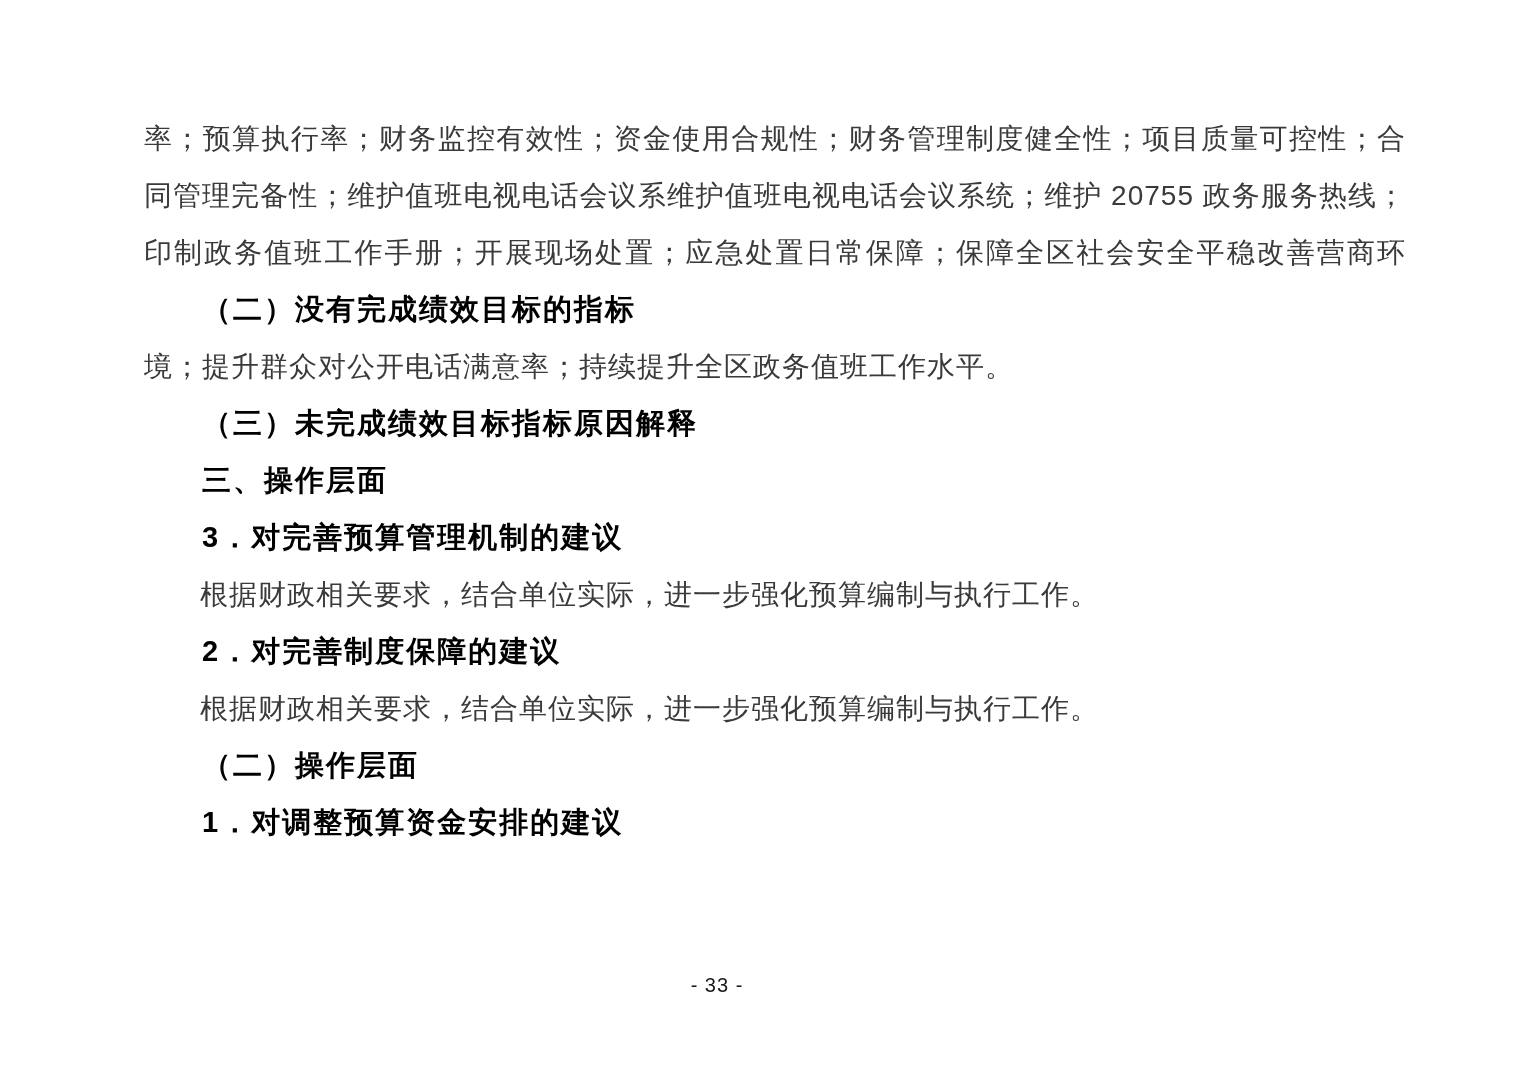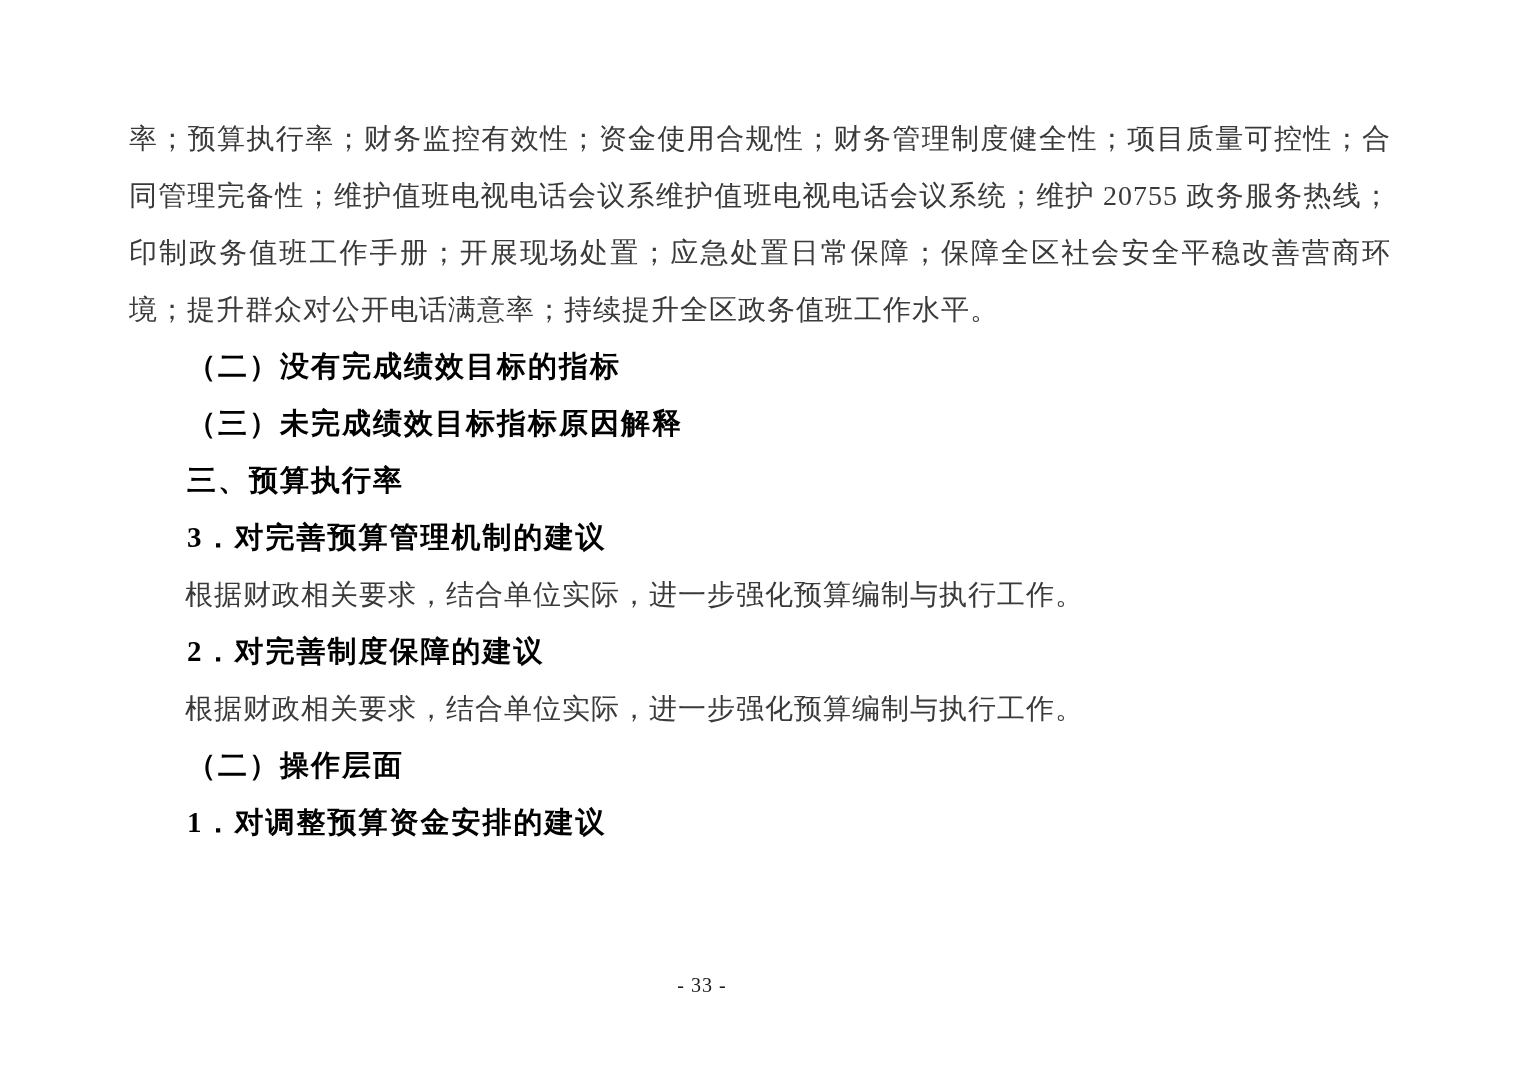--- a/index.html
+++ b/index.html
@@ -5,22 +5,23 @@
   html, body {
     margin: 0;
     padding: 0;
     background: #ffffff;
   }
   .page {
     position: relative;
     width: 1404px;
     height: 1074px;
     background: #ffffff;
-    font-family: Liberation Serif, serif;
+    font-family: Liberation Sans, sans-serif;
     overflow: hidden;
+    margin-left: 15px;
   }
   .content {
     position: absolute;
     left: 129px;
     top: 110px;
     width: 1262px;
   }
   .line {
     height: 57px;
     line-height: 57px;
@@ -58,25 +59,25 @@
 </style>
 </head>
 <body>
 
 <div class="page">
   <div class="content">
 
     <div class="line justify">率；预算执行率；财务监控有效性；资金使用合规性；财务管理制度健全性；项目质量可控性；合</div>
     <div class="line justify">同管理完备性；维护值班电视电话会议系维护值班电视电话会议系统；维护 20755 政务服务热线；</div>
     <div class="line justify">印制政务值班工作手册；开展现场处置；应急处置日常保障；保障全区社会安全平稳改善营商环</div>
+    <div class="line heading indent">（二）没有完成绩效目标的指标</div>
+
     <div class="line">境；提升群众对公开电话满意率；持续提升全区政务值班工作水平。</div>
-
-    <div class="line heading indent">（二）没有完成绩效目标的指标</div>
     <div class="line heading indent">（三）未完成绩效目标指标原因解释</div>
-    <div class="line heading indent">三、预算执行率</div>
+    <div class="line heading indent">三、操作层面</div>
 
     <div class="line heading indent">3．对完善预算管理机制的建议</div>
     <div class="line indent">根据财政相关要求，结合单位实际，进一步强化预算编制与执行工作。</div>
 
     <div class="line heading indent">2．对完善制度保障的建议</div>
     <div class="line indent">根据财政相关要求，结合单位实际，进一步强化预算编制与执行工作。</div>
 
     <div class="line heading indent">（二）操作层面</div>
     <div class="line heading indent">1．对调整预算资金安排的建议</div>
 

